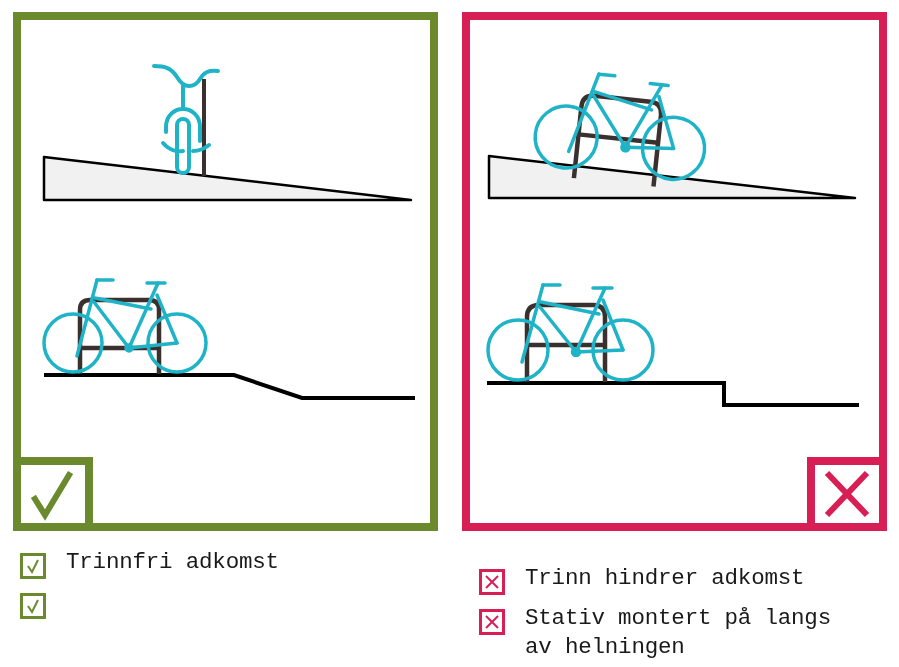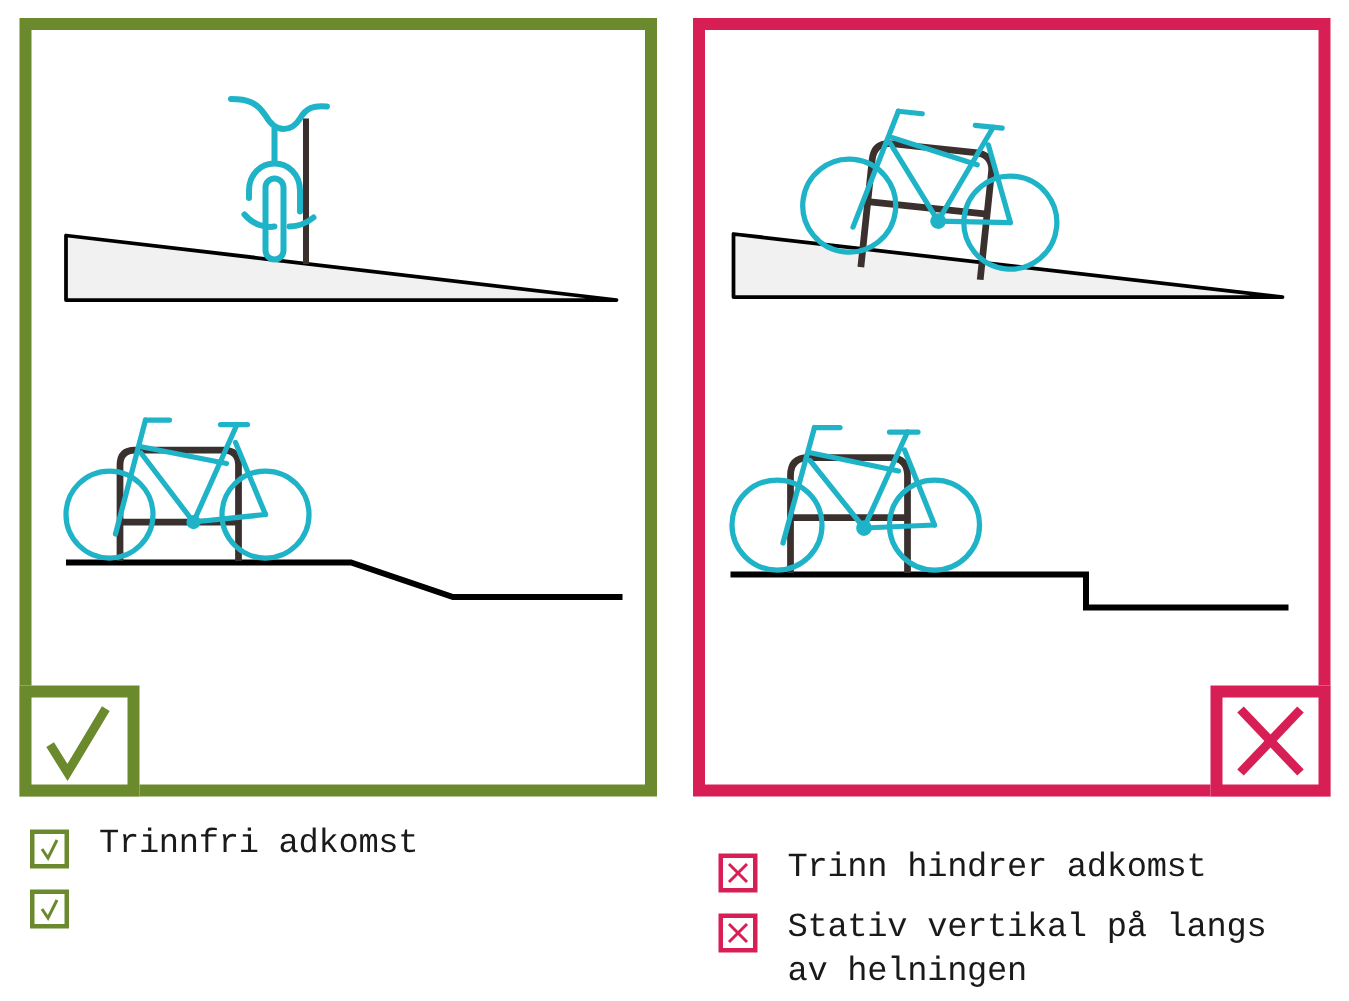--- a/index.html
+++ b/index.html
@@ -151,16 +151,16 @@
     </div>
     <span class="legend-text">Trinn hindrer adkomst</span>
   </div>
   <div class="legend-item">
     <div class="legend-icon">
       <svg viewBox="0 0 20 20">
           <line x1="4" y1="4" x2="16" y2="16" stroke="#d81f55" stroke-width="2"></line>
           <line x1="16" y1="4" x2="4" y2="16" stroke="#d81f55" stroke-width="2"></line>
         </svg>
     </div>
-    <span class="legend-text">Stativ vertikal på langs
+    <span class="legend-text">Stativ montert på langs
 av helningen</span>
   </div>
 </div>
 
 </body></html>

